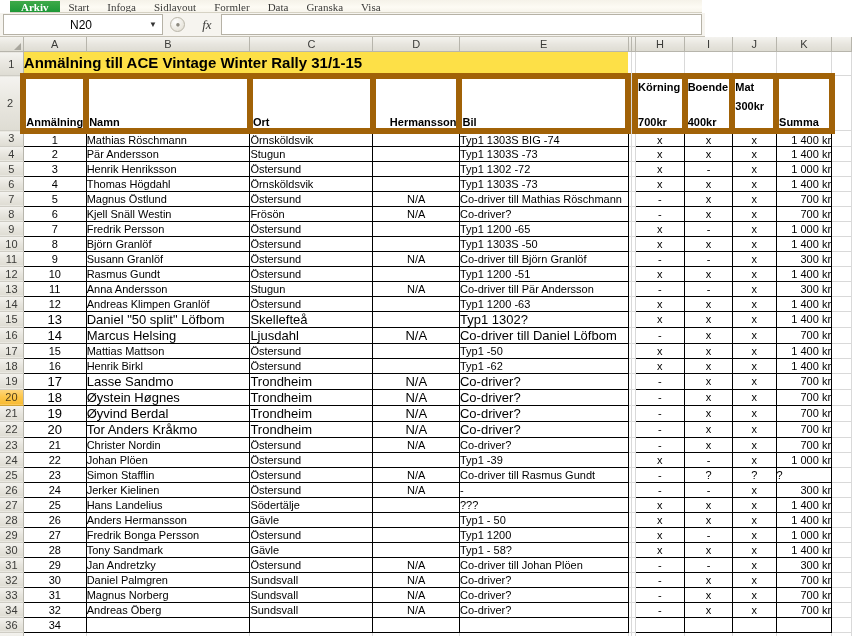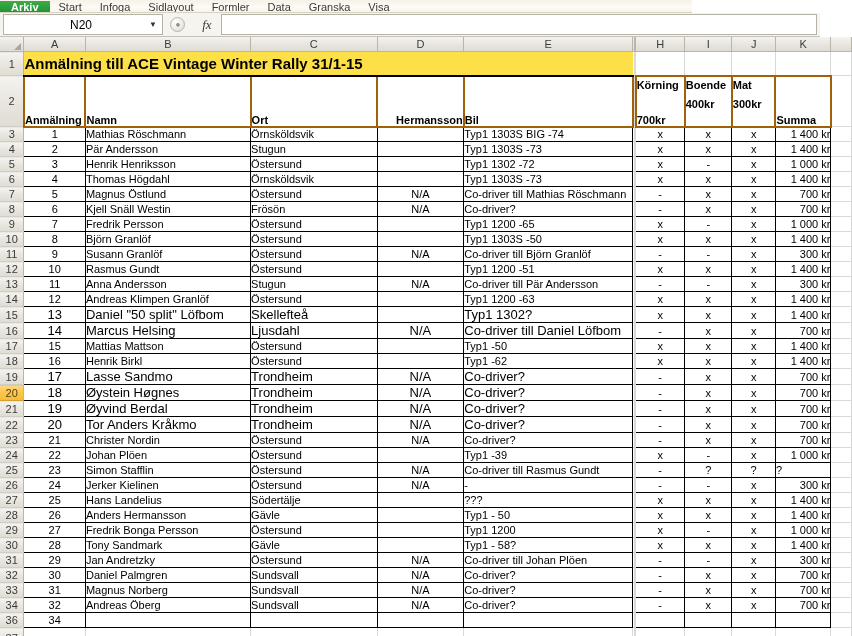--- a/index.html
+++ b/index.html
@@ -6,26 +6,27 @@
   html, body {
     margin: 0; padding: 0;
     width: 852px; height: 636px;
     overflow: hidden;
     background: #ffffff;
     font-family: "Liberation Sans", sans-serif;
   }
 
   
   #ribbon {
-    position: absolute; top: 0; left: 0;
+    position: absolute; top: 0; left: 10px;
     width: 692px; height: 13px;
     background: linear-gradient(to bottom, #f5f2e9 0%, #fdfbf4 60%, #f7f4ec 100%);
     border-bottom: 1px solid #d6d2c4;
     overflow: hidden;
     white-space: nowrap;
+    font-family: Liberation Serif, serif;
   }
   #ribbon .tab {
     display: inline-block;
     font-size: 11px;
     color: #3a3a38;
     padding: 0 9px;
     line-height: 13px;
     position: relative;
     top: -3px;
   }
@@ -34,21 +35,21 @@
     background: linear-gradient(to bottom, #3faa49 0%, #189433 100%);
     color: #ffffff;
     font-weight: bold;
     padding: 0 11px;
     top: -3px;
   }
 
   
   #formula-bar {
     position: absolute; top: 13px; left: 0;
-    width: 820px; height: 24px;
+    width: 705px; height: 24px;
     background: #f6f4ef;
     border-bottom: 1px solid #c6c2b6;
     display: flex;
     align-items: stretch;
   }
   #name-box {
     width: 160px;
     background: #ffffff;
     border: 1px solid #b6b2a6;
     margin: 1px 0 1px 3px;
@@ -188,21 +189,21 @@
 
   .titlecell {
     font-size: 15px;
     font-weight: bold;
     padding-left: 4px;
     border: none;
     background: #fde047;
     border-bottom: 2px solid #000;
   }
   .hdrcell {
-    border: 2px solid #a16207;
+    border: 6px solid #a16207;
     font-weight: bold;
     font-size: 11px;
     vertical-align: bottom;
     padding: 0 3px 1px 3px;
     line-height: 11px;
   }
   .hdrcell .sub { display: block; }
 
   .big   { font-size: 13px; }
 </style>
@@ -278,21 +279,21 @@
       <td class="hdrcell" style="text-align:right">Hermansson</td>
       <td class="hdrcell">Bil</td>
       <td class="cell"></td>
       <td class="cell"></td>
       <td class="hdrcell" style="vertical-align:top;padding-top:3px">
         <span class="sub">Körning</span>
         <span class="sub" style="margin-top:24px">700kr</span>
       </td>
       <td class="hdrcell" style="vertical-align:top;padding-top:3px">
         <span class="sub">Boende</span>
-        <span class="sub" style="margin-top:8px">400kr</span>
+        <span class="sub" style="margin-top:24px">400kr</span>
       </td>
       <td class="hdrcell" style="vertical-align:top;padding-top:3px">
         <span class="sub">Mat</span>
         <span class="sub" style="margin-top:8px">300kr</span>
       </td>
       <td class="hdrcell">Summa</td>
       <td class="cell"></td>
     </tr>
 
     </tbody>

